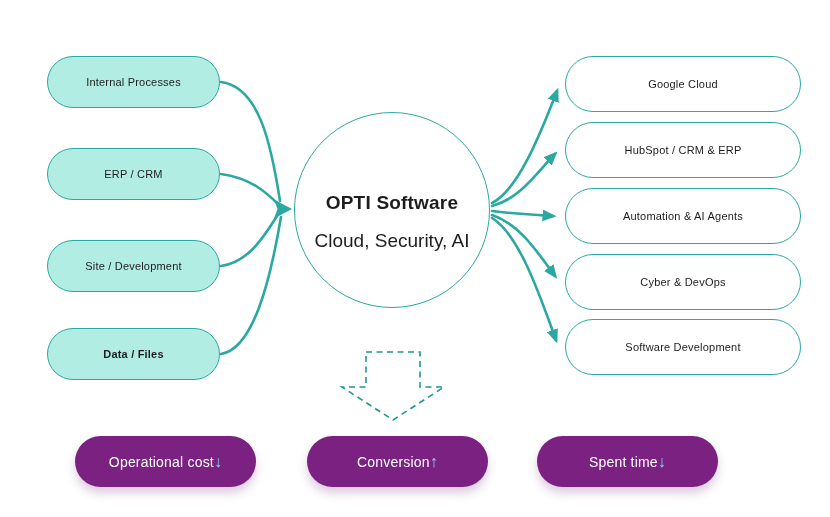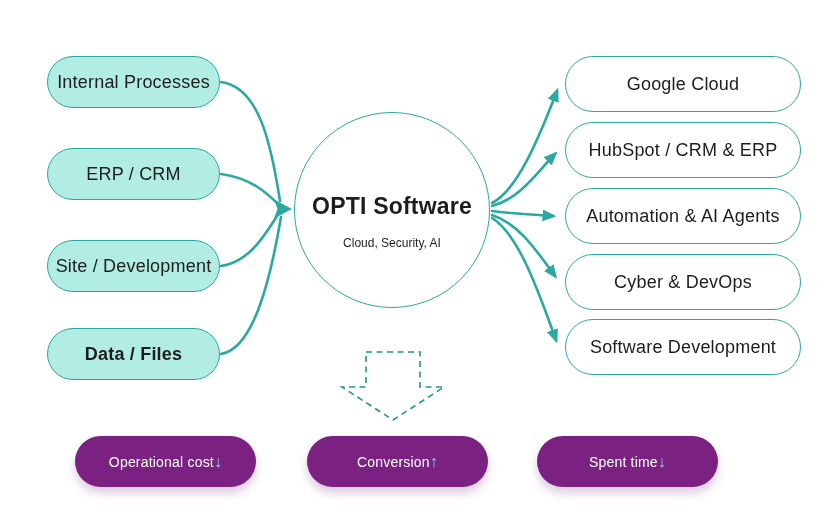--- a/index.html
+++ b/index.html
@@ -29,21 +29,21 @@
     height:517px;
     pointer-events:none;
   }
   .node-pill{
     position:absolute;
     display:flex;
     align-items:center;
     justify-content:center;
     border:1.5px solid var(--teal);
     border-radius:28px;
-    font-size:18px;
+    font-size:11px;
     letter-spacing:.2px;
     text-align:center;
     background:#fff;
   }
   .input-pill{
     left:47px;
     width:173px;
     height:52px;
     background:var(--mint);
     border-radius:26px;
@@ -72,27 +72,27 @@
     border:1.5px solid var(--teal);
     background:#fff;
     display:flex;
     flex-direction:column;
     align-items:center;
     justify-content:center;
     gap:16px;
     text-align:center;
   }
   .hub-title{
-    font-size:23px;
+    font-size:19px;
     font-weight:700;
     letter-spacing:.2px;
     margin-top:23px;
   }
   .hub-subtitle{
-    font-size:12px;
+    font-size:19px;
   }
   .outcome-pill{
     position:absolute;
     top:436px;
     width:181px;
     height:51px;
     background:var(--purple);
     border-radius:26px;
     color:#ffffff;
     display:flex;

